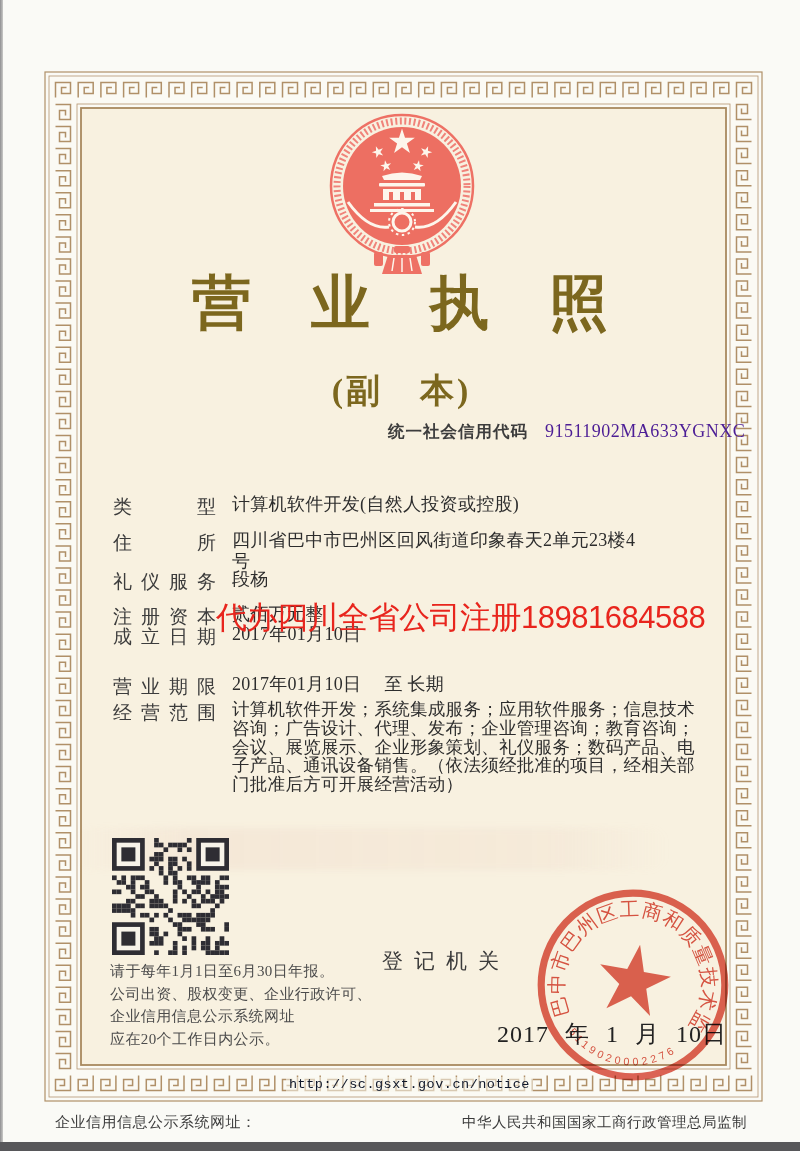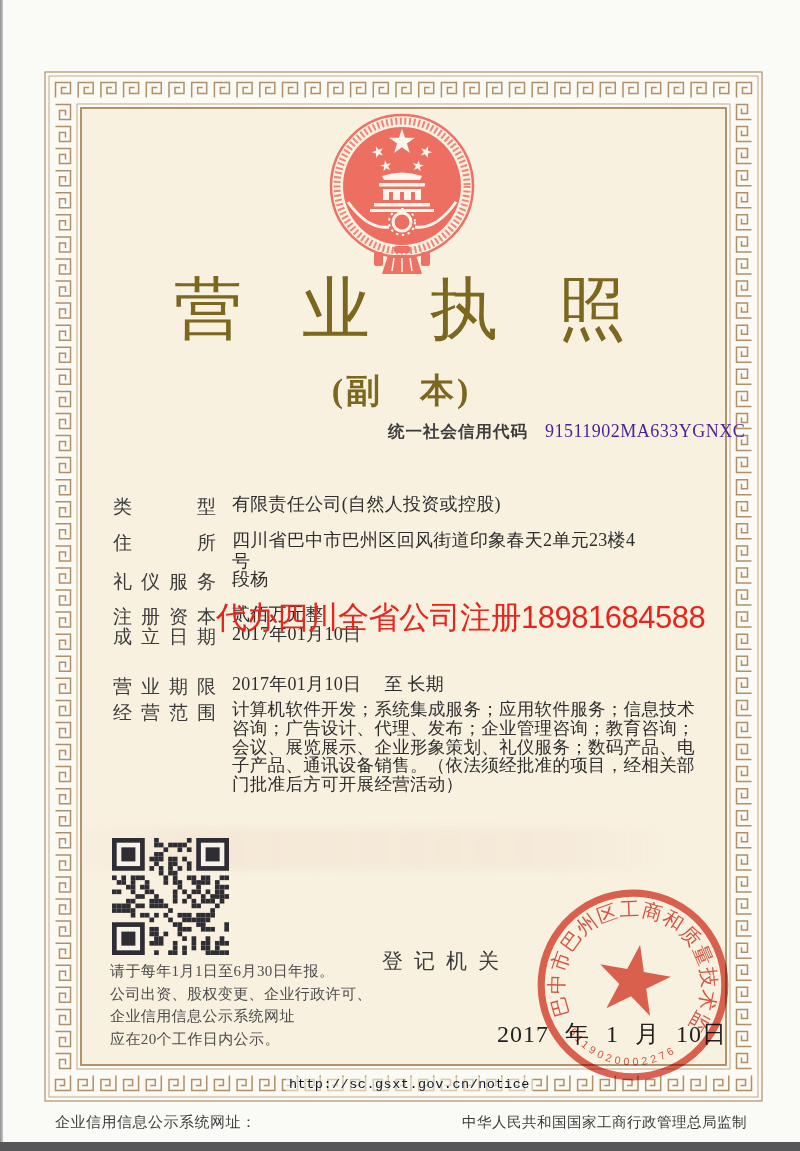--- a/index.html
+++ b/index.html
@@ -17,21 +17,21 @@
   .edge-bottom { left:0; top:1142px; width:800px; height:9px; background:#57575a; }
 
   
   .border-svg { left:44px; top:71px; width:719px; height:1031px; }
 
   
   .emblem-svg { left:322px; top:106px; width:160px; height:172px; }
 
   .title {
     top:264px; left:0; right:0; text-align:center;
-    font-size:68px; font-weight:400; color:#7c671e;
+    font-size:59px; font-weight:700; color:#7c671e;
     letter-spacing:60px; text-indent:60px; white-space:nowrap;
   }
   .subtitle {
     top:368px; left:0; right:0; text-align:center;
     font-size:34px; font-weight:700; color:#7c671e; letter-spacing:3px; text-indent:3px;
   }
   .credit-row { top:421px; left:388px; white-space:nowrap; }
   .credit-label {
     font-family:"Liberation Sans","DejaVu Sans",sans-serif;
     font-size:16.5px; font-weight:700; color:#3d3d3d; letter-spacing:1px;
@@ -303,21 +303,21 @@
 
   <div class="abs title">营业执照</div>
   <div class="abs subtitle">(副　本)</div>
 
   <div class="abs credit-row">
     <span class="credit-label">统一社会信用代码</span>
     <span class="credit-code">91511902MA633YGNXC</span>
   </div>
 
   <div class="frow" style="top:494px">
-    <span class="flabel">类型</span><span class="fvalue">有限责任公司(自然人投资或控股)</span>
+    <span class="flabel">类型</span><span class="fvalue">计算机软件开发(自然人投资或控股)</span>
   </div>
   <div class="frow" style="top:530px">
     <span class="flabel">住所</span><span class="fvalue">四川省巴中市巴州区回风街道印象春天2单元23楼4
 号</span>
   </div>
   <div class="frow" style="top:569px">
     <span class="flabel">礼仪服务</span><span class="fvalue">段杨</span>
   </div>
   <div class="frow" style="top:604px">
     <span class="flabel">注册资本</span><span class="fvalue">贰佰万元整</span>

